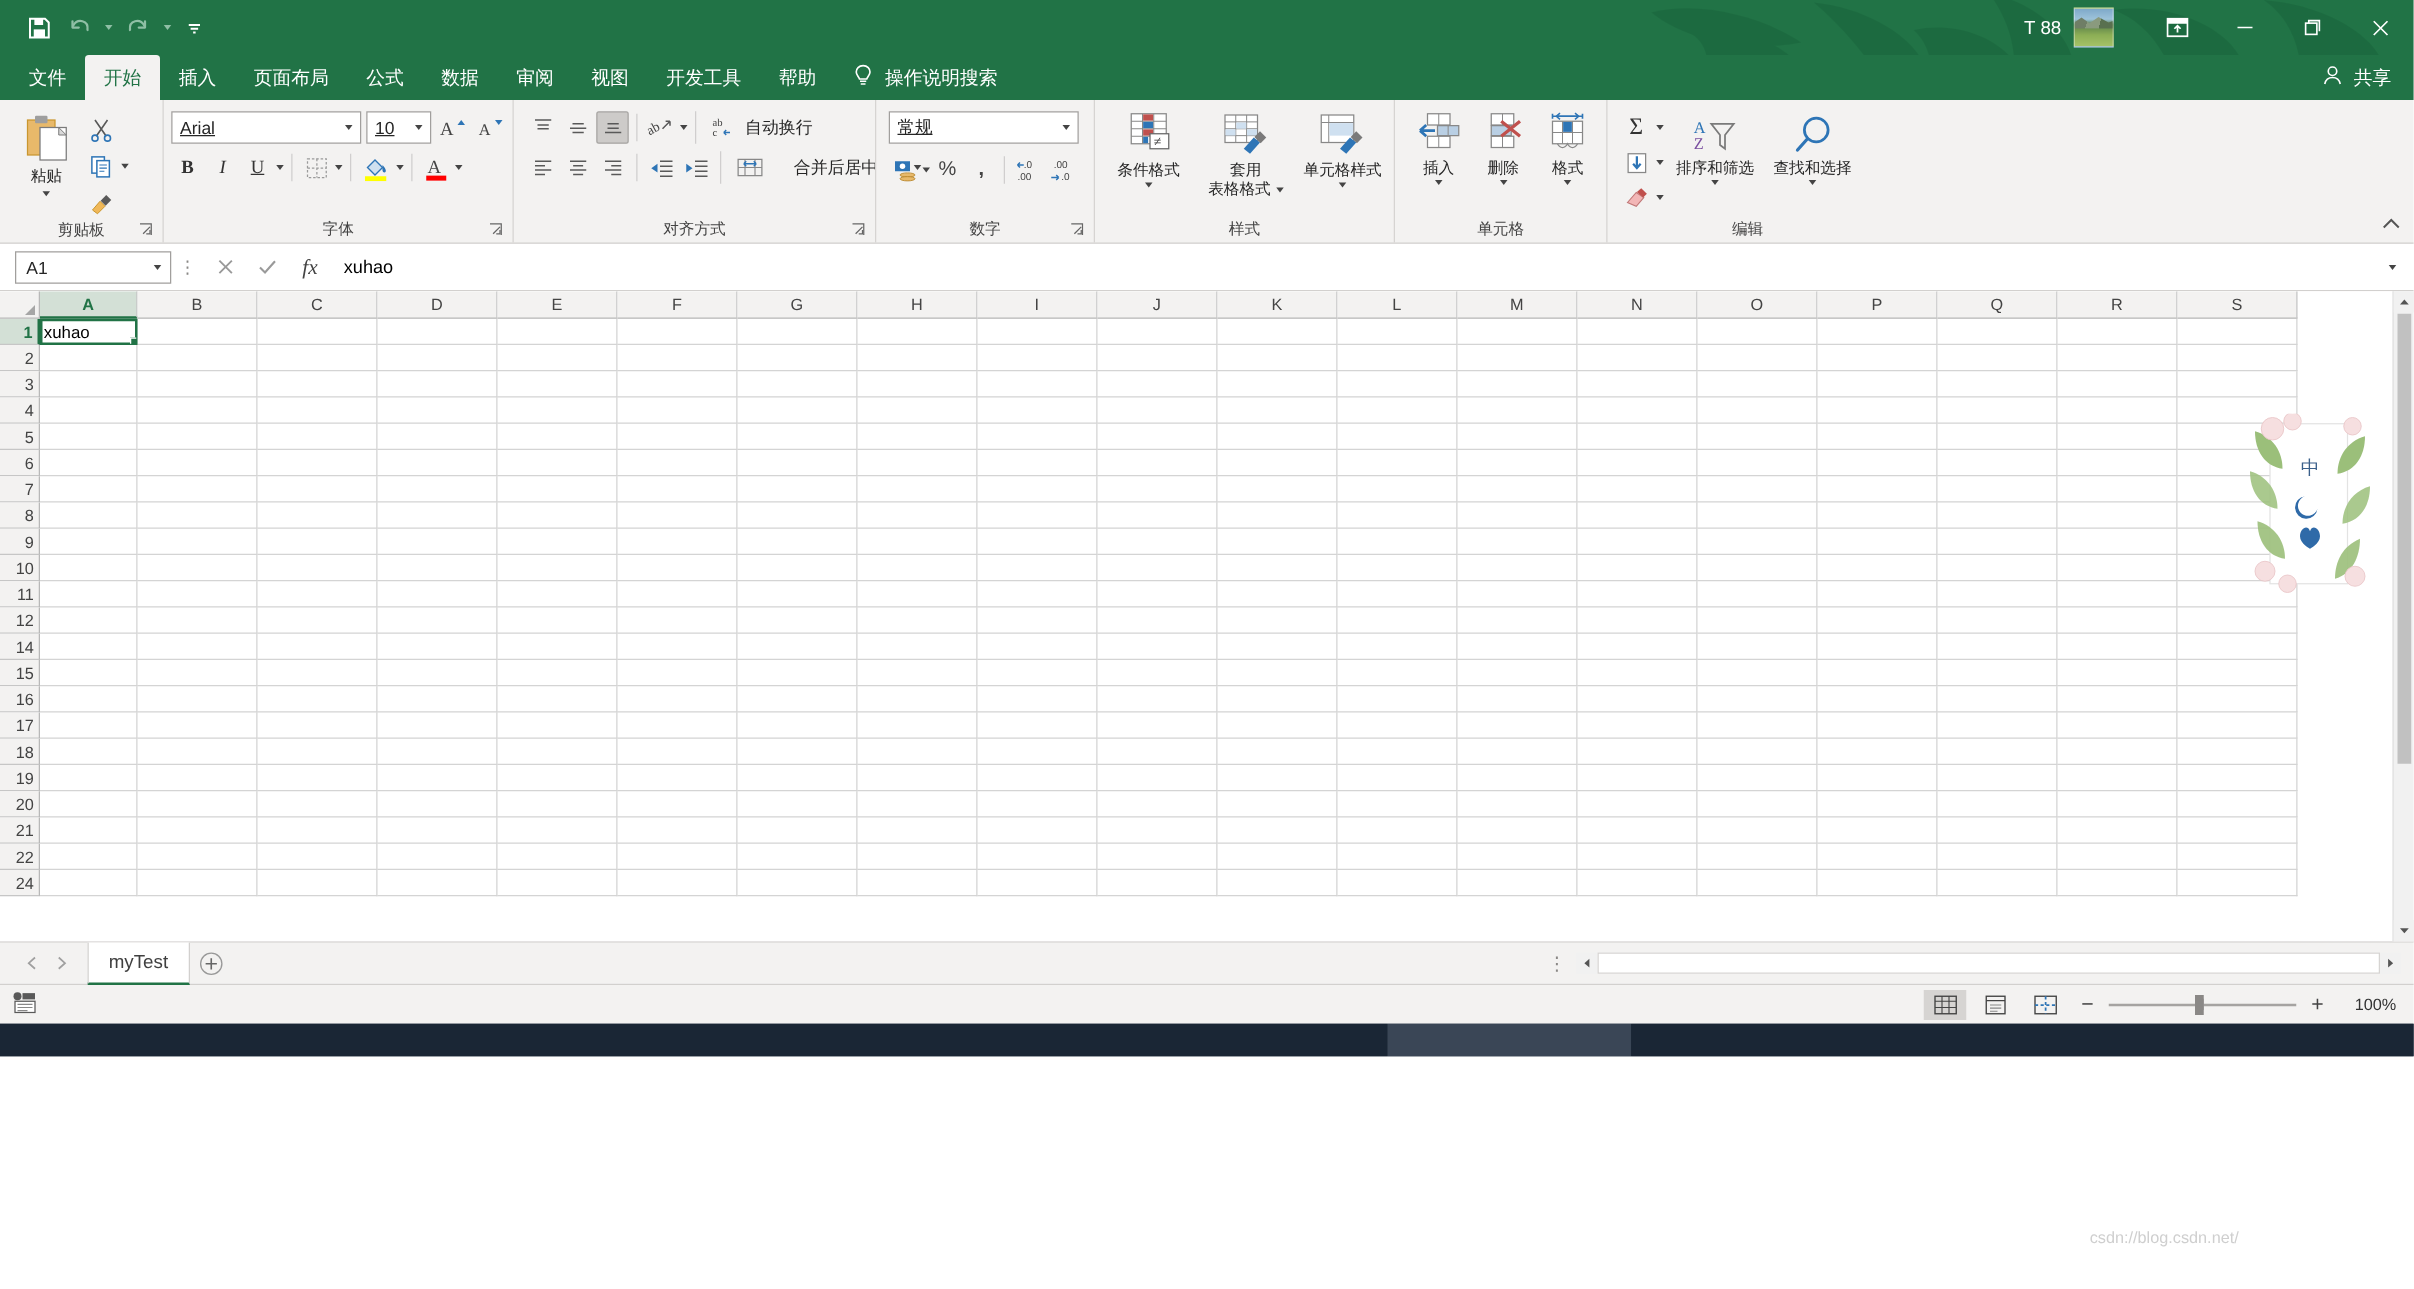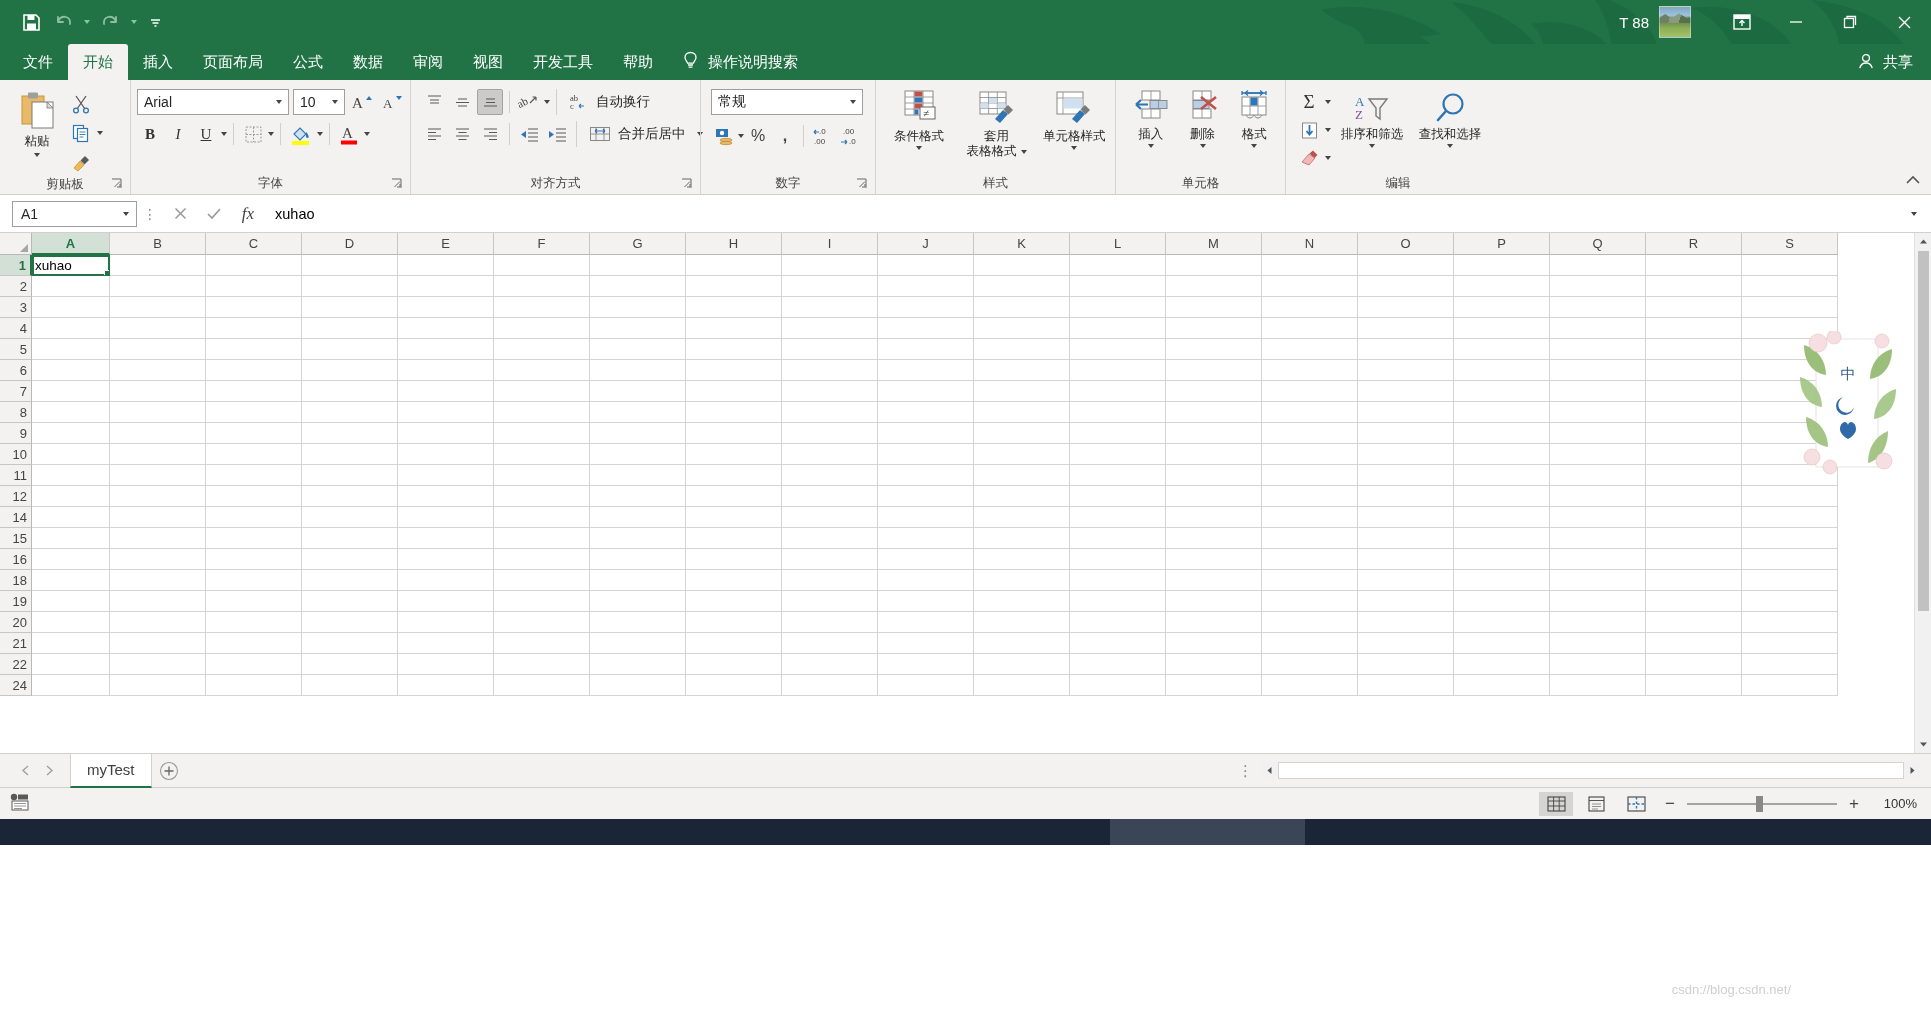--- a/index.html
+++ b/index.html
@@ -87,21 +87,21 @@
   .btn-lbl { font-size: 12.5px; color: #262626; text-align: center; line-height: 15px; }
   .sm-btn { width: 26px; height: 26px; display: flex; align-items: center; justify-content: center; border-radius: 2px; }
   .sm-btn.sel { background: #cdcbc9; border: 1px solid #a5a3a1; }
   .tiny-caret { width:0;height:0;border-left:3.5px solid transparent;border-right:3.5px solid transparent;border-top:4px solid #444; }
   .row { display: flex; align-items: center; }
   .sep-v { width:1px; height:22px; background:#d0cece; margin:0 4px; }
   .combo {
     display:flex; align-items:center; background:#fff; border:1px solid #a19f9d;
     height: 26px; font-size: 14px; color:#262626; padding-left:6px;
   }
-  .combo .cv { flex:1; }
+  .combo .cv { flex:1;text-decoration:underline; }
   .combo .carr { width:18px; display:flex; align-items:center; justify-content:center; }
   .wide-lbl { font-size:13.5px; color:#262626; white-space:nowrap; }
 
   .collapse-ribbon { position:absolute; right:10px; bottom:4px; color:#555; }
 
   
   .fbar { height: 38px; background: #fff; display: flex; align-items: center;
           border-bottom: 1px solid #d2d0ce; padding: 0 6px; gap: 0; }
   .namebox {
     width: 125px; height: 26px; background:#fff; border:1px solid #a19f9d;
@@ -493,21 +493,21 @@
                 <path d="M8 6 L3 9.5 L8 13Z" fill="#2e75b6"></path>
               </svg>
           </div>
           <div class="sm-btn" style="width:26px">
             <svg width="22" height="18" viewBox="0 0 22 18">
                 <path d="M10 4 H20 M10 8 H20 M10 12 H20 M10 16 H20" stroke="#595959" stroke-width="1.1"></path>
                 <path d="M3 6 L8 9.5 L3 13Z" fill="#2e75b6"></path>
               </svg>
           </div>
           <span class="sep-v" style="height:26px"></span>
-          <div class="row" style="gap:7px;padding-left:6px">
+          <div class="row" style="gap:24px;padding-left:6px">
             <svg width="22" height="18" viewBox="0 0 22 18">
                 <rect x="1.5" y="2.5" width="19" height="13" fill="none" stroke="#888" stroke-width="1"></rect>
                 <path d="M1.5 9 H20.5 M7 2.5 V9 M15 2.5 V9 M7 9 V15.5 M15 9 V15.5" stroke="#888" stroke-width=".9"></path>
                 <path d="M6 6 H16 M6 6 L8 4 M6 6 L8 8 M16 6 L14 4 M16 6 L14 8" stroke="#2e75b6" stroke-width="1.1" fill="none"></path>
               </svg>
             <span class="wide-lbl">合并后居中</span>
             <span class="tiny-caret" style="margin-left:4px"></span>
           </div>
         </div>
       </div>
@@ -1096,20 +1096,42 @@
             <div class="cell" style="width: 96px; min-width: 96px;"></div>
             <div class="cell" style="width: 96px; min-width: 96px;"></div>
             <div class="cell" style="width: 96px; min-width: 96px;"></div>
             <div class="cell" style="width: 96px; min-width: 96px;"></div>
             <div class="cell" style="width: 96px; min-width: 96px;"></div>
             <div class="cell" style="width: 96px; min-width: 96px;"></div>
             <div class="cell" style="width: 96px; min-width: 96px;"></div>
             <div class="cell" style="width: 96px; min-width: 96px;"></div>
           </div>
           <div style="display: flex;">
+            <div class="rowhead">17</div>
+            <div class="cell" style="width: 78px; min-width: 78px;"></div>
+            <div class="cell" style="width: 96px; min-width: 96px;"></div>
+            <div class="cell" style="width: 96px; min-width: 96px;"></div>
+            <div class="cell" style="width: 96px; min-width: 96px;"></div>
+            <div class="cell" style="width: 96px; min-width: 96px;"></div>
+            <div class="cell" style="width: 96px; min-width: 96px;"></div>
+            <div class="cell" style="width: 96px; min-width: 96px;"></div>
+            <div class="cell" style="width: 96px; min-width: 96px;"></div>
+            <div class="cell" style="width: 96px; min-width: 96px;"></div>
+            <div class="cell" style="width: 96px; min-width: 96px;"></div>
+            <div class="cell" style="width: 96px; min-width: 96px;"></div>
+            <div class="cell" style="width: 96px; min-width: 96px;"></div>
+            <div class="cell" style="width: 96px; min-width: 96px;"></div>
+            <div class="cell" style="width: 96px; min-width: 96px;"></div>
+            <div class="cell" style="width: 96px; min-width: 96px;"></div>
+            <div class="cell" style="width: 96px; min-width: 96px;"></div>
+            <div class="cell" style="width: 96px; min-width: 96px;"></div>
+            <div class="cell" style="width: 96px; min-width: 96px;"></div>
+            <div class="cell" style="width: 96px; min-width: 96px;"></div>
+          </div>
+          <div style="display: flex;">
             <div class="rowhead">18</div>
             <div class="cell" style="width: 78px; min-width: 78px;"></div>
             <div class="cell" style="width: 96px; min-width: 96px;"></div>
             <div class="cell" style="width: 96px; min-width: 96px;"></div>
             <div class="cell" style="width: 96px; min-width: 96px;"></div>
             <div class="cell" style="width: 96px; min-width: 96px;"></div>
             <div class="cell" style="width: 96px; min-width: 96px;"></div>
             <div class="cell" style="width: 96px; min-width: 96px;"></div>
             <div class="cell" style="width: 96px; min-width: 96px;"></div>
             <div class="cell" style="width: 96px; min-width: 96px;"></div>

